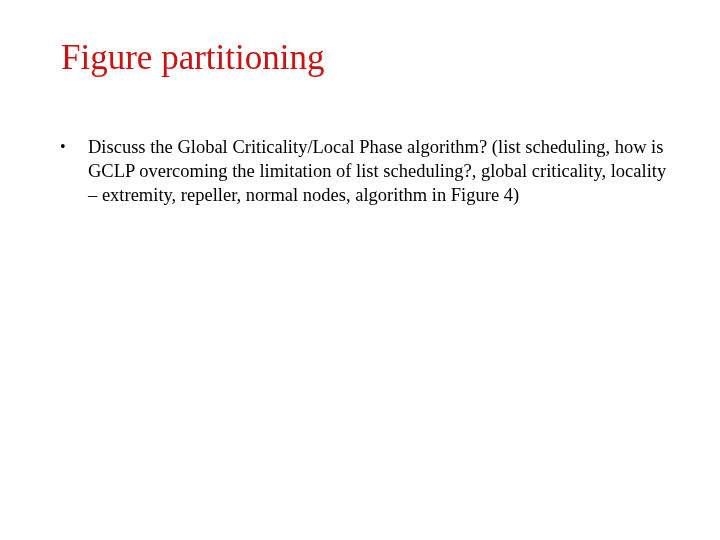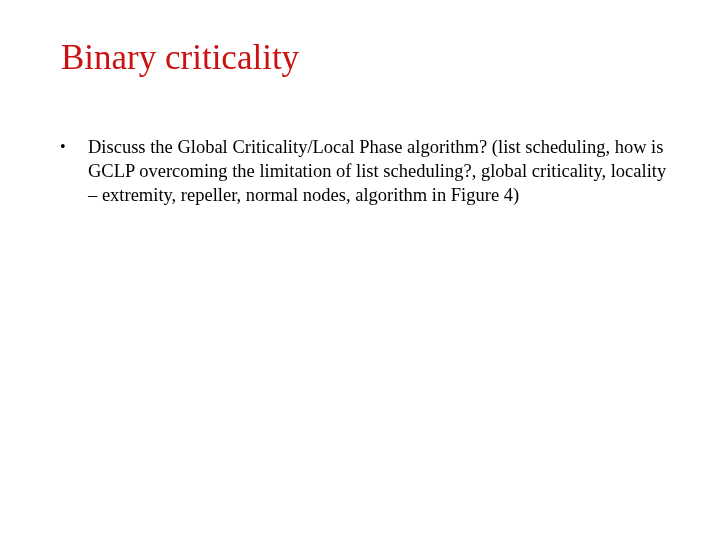--- a/index.html
+++ b/index.html
@@ -6,20 +6,20 @@
     body { width: 720px; height: 540px; background: #ffffff; position: relative; overflow: hidden; font-family: "Liberation Serif", "DejaVu Serif", serif; }
     .title { position: absolute; left: 61px; top: 36px; font-size: 35px; color: #cc1111; line-height: 44px; white-space: nowrap; }
     .bullet-list { position: absolute; left: 60px; top: 135px; width: 610px; margin: 0; padding: 0; list-style: none; }
     .bullet-item { position: relative; padding-left: 28px; font-size: 18.5px; line-height: 24px; color: #000000; }
     .bullet-mark { position: absolute; left: 0; top: 0; font-size: 16px; }
   </style>
 </head>
 <body>
 
 <div>
-  <div class="title">Binary criticality</div>
+  <div class="title">Figure partitioning</div>
   <ul class="bullet-list">
     <li class="bullet-item">
       <span class="bullet-mark">•</span>
       <span>Discuss the Global Criticality/Local Phase algorithm? (list scheduling, how is GCLP overcoming the limitation of list scheduling?, global criticality, locality – extremity, repeller, normal nodes, algorithm in Figure 4)</span>
     </li>
   </ul>
 </div>
 
 </body></html>

